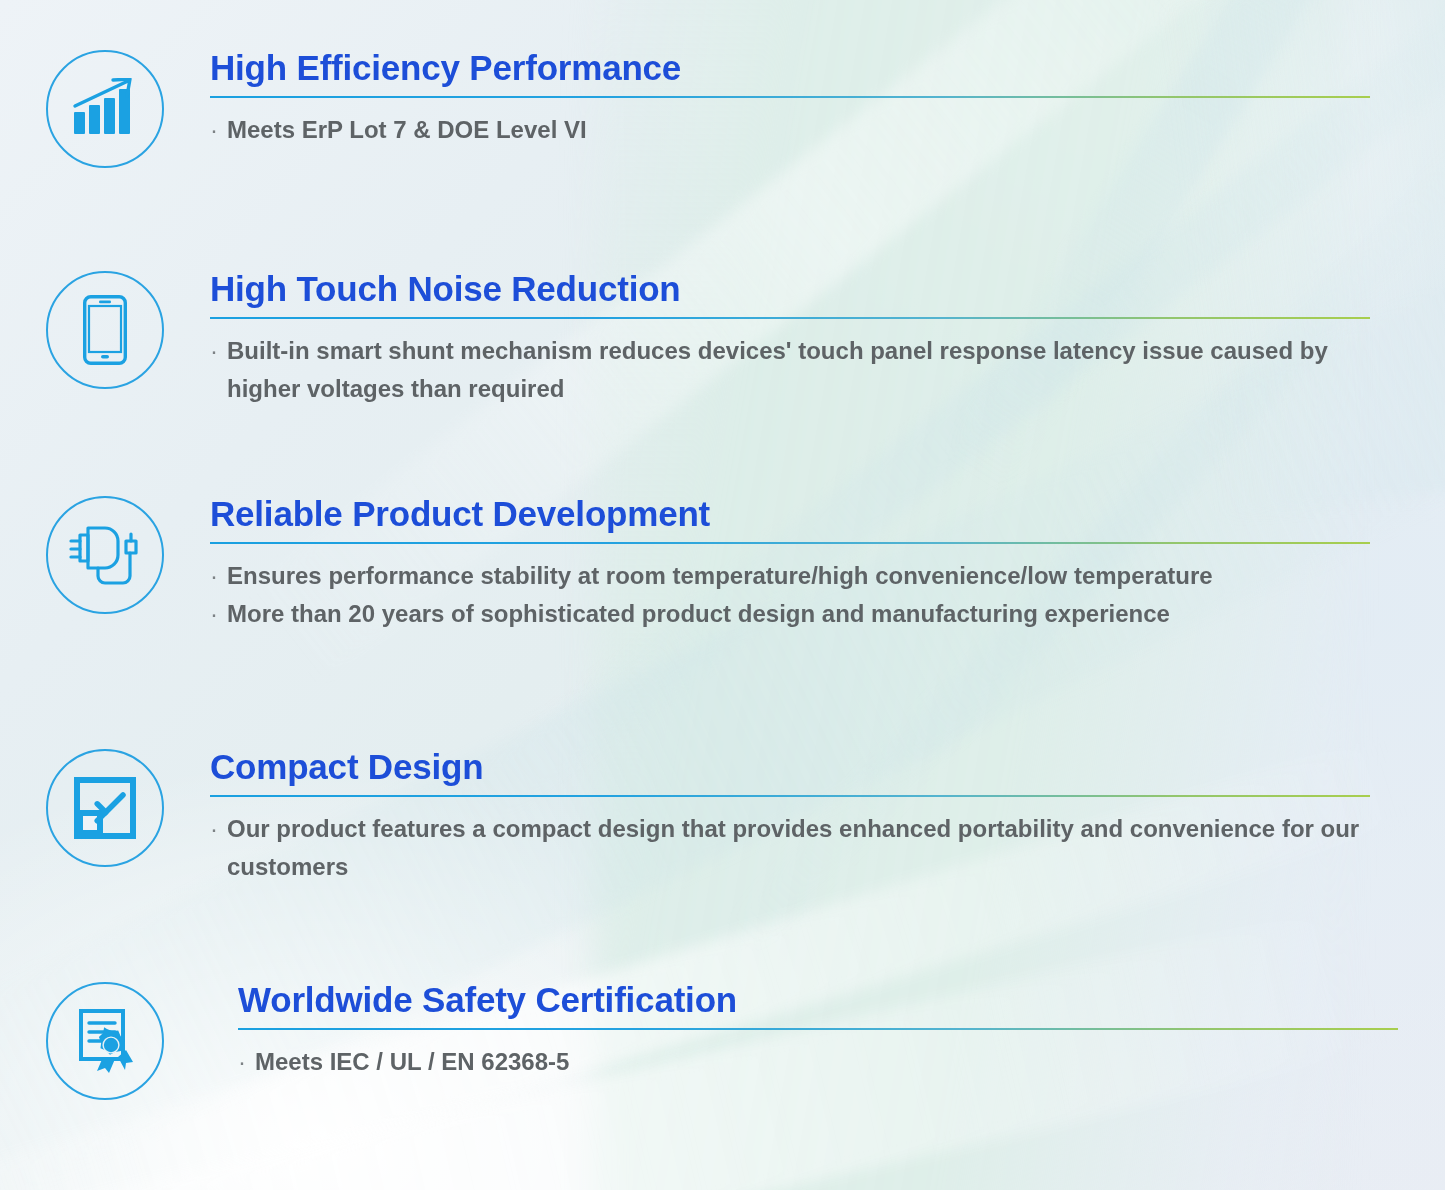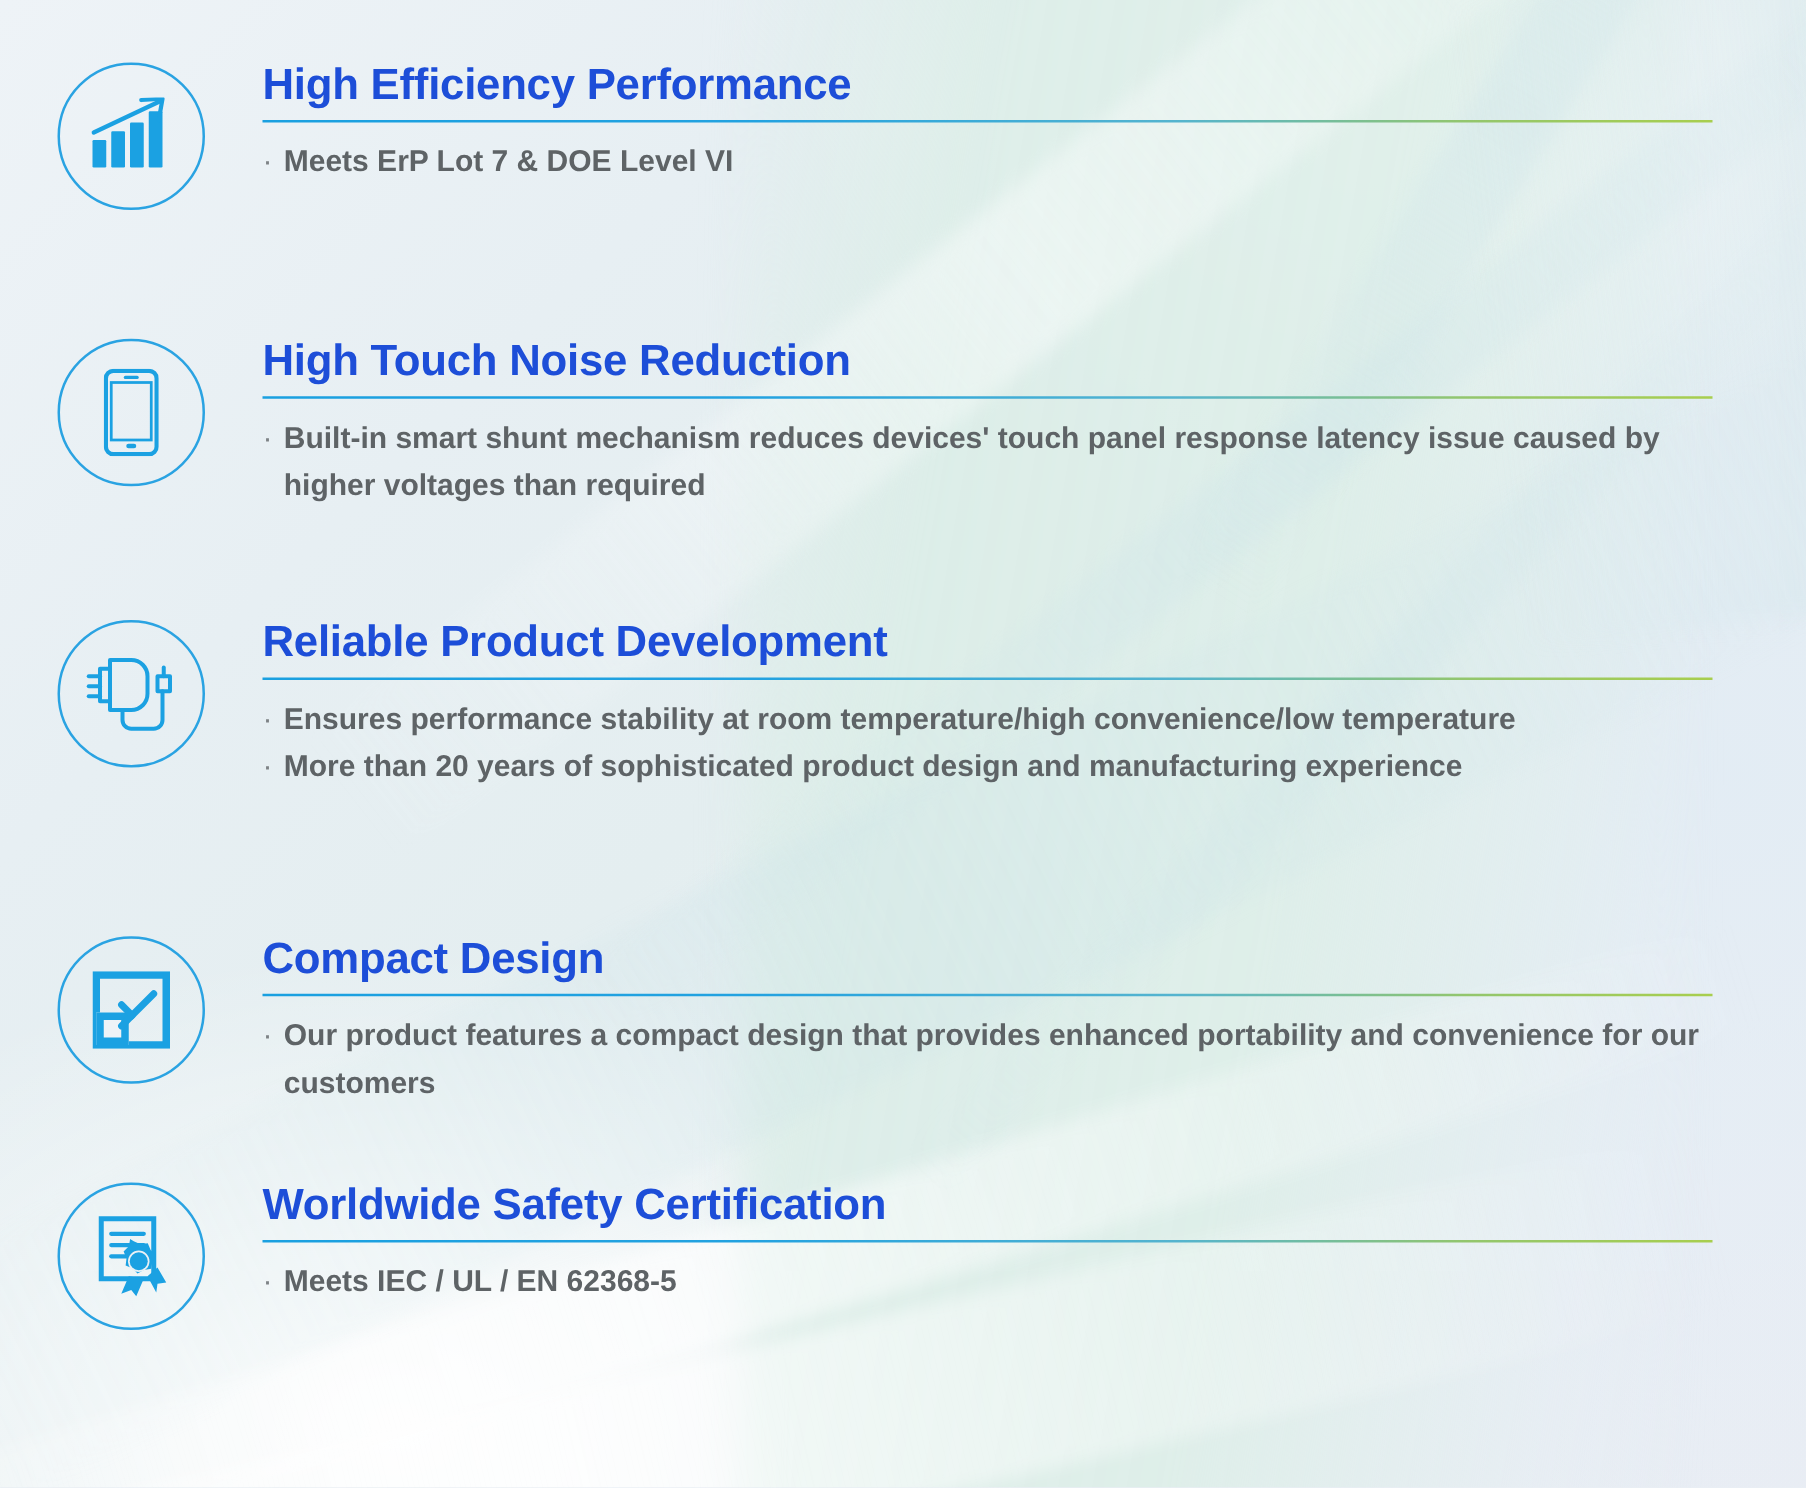--- a/index.html
+++ b/index.html
@@ -131,21 +131,21 @@
     font-size: 24px;
     line-height: 1.56;
   }
   .bullet-text { flex: 1 1 auto; font-weight: bold; }
 
   
   #row-0 { top: 48px; }
   #row-1 { top: 269px; }
   #row-2 { top: 494px; }
   #row-3 { top: 747px; }
-  #row-4 { top: 944px; }
+  #row-4 { top: 980px; gap: 28px; }
 </style>
 </head>
 <body>
 
 <div id="bg-layer">
   <div id="bg-green"></div>
   <div class="streak" id="s1"></div>
   <div class="streak dim" id="s2"></div>
   <div class="streak dim" id="s3"></div>
   <div class="streak" id="s4"></div>

